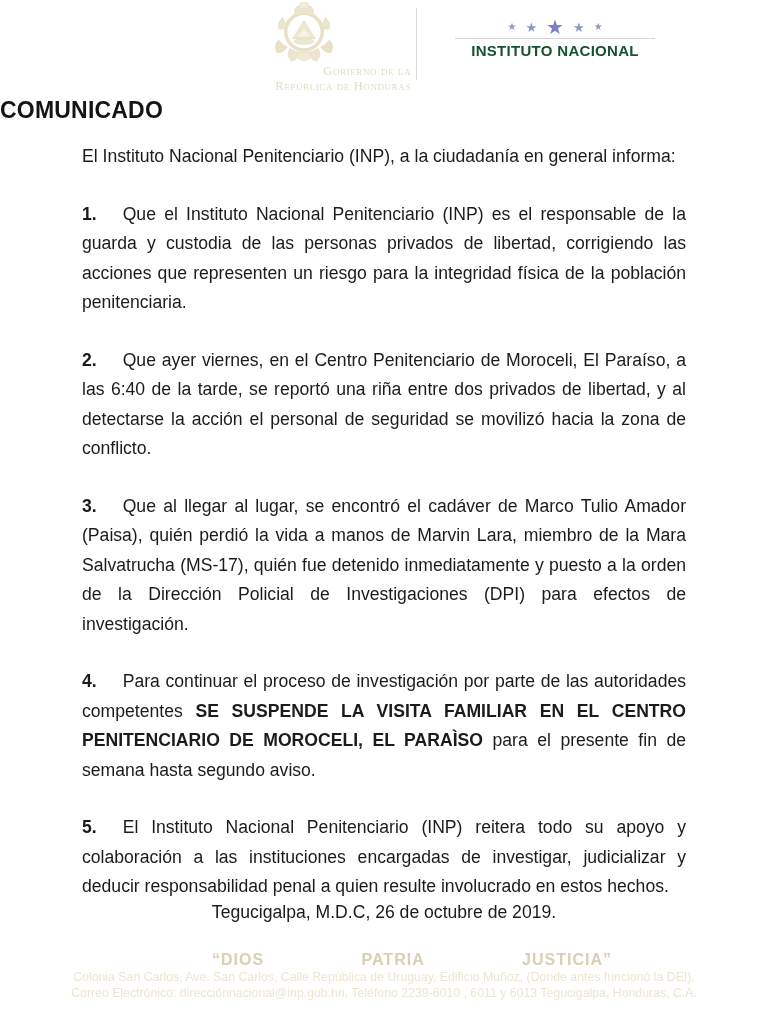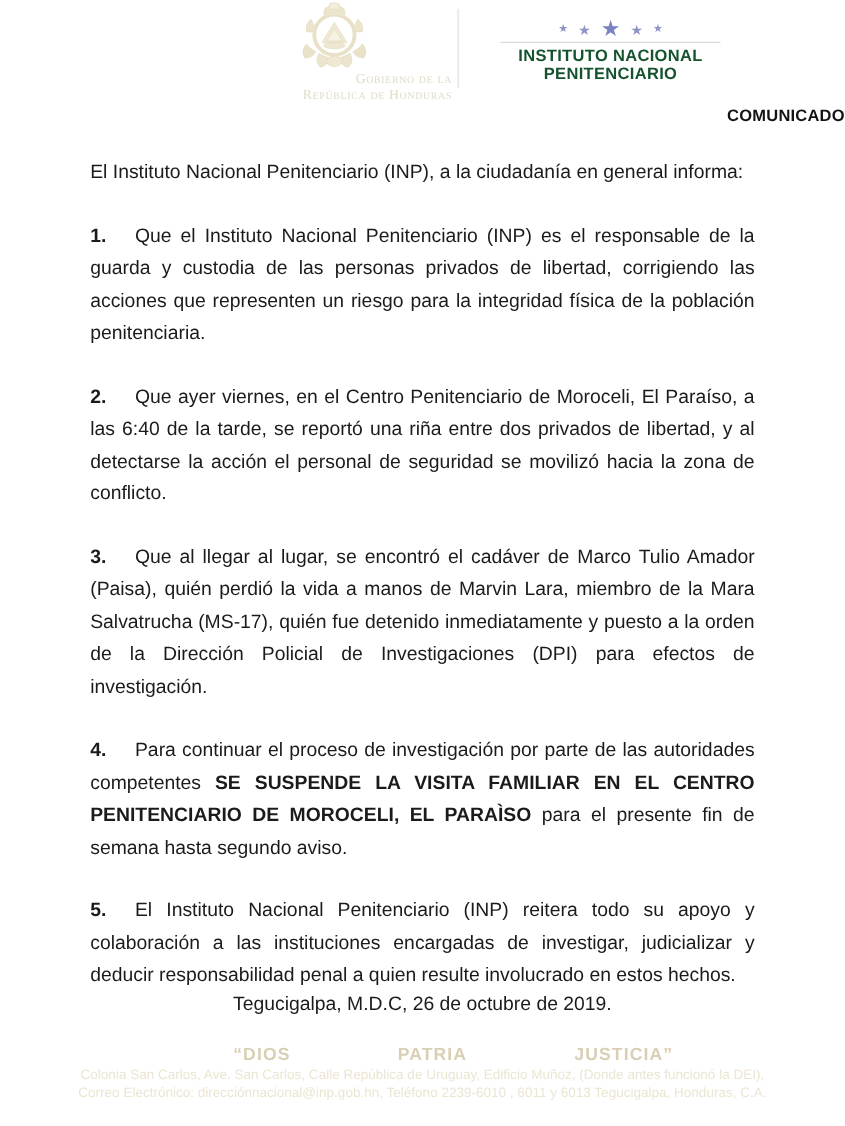--- a/index.html
+++ b/index.html
@@ -94,22 +94,22 @@
     font-size: 15px;
     font-weight: bold;
     line-height: 17px;
     letter-spacing: 0.3px;
     color: #14532d;
     white-space: nowrap;
   }
 
   
   .doc-title {
-    text-align: right;
-    font-size: 15px;
+    text-align: left;
+    font-size: 23px;
     font-weight: bold;
     letter-spacing: 0.2px;
     color: #141414;
     margin: 2px 0 0 0;
   }
 
   
   .body-block {
     position: absolute;
     left: 82px;
@@ -207,21 +207,20 @@
     <div class="logo-inp">
       <div class="stars">
         <span class="s1">★</span>
         <span class="s2">★</span>
         <span class="s3">★</span>
         <span class="s2">★</span>
         <span class="s1">★</span>
       </div>
       <div class="inp-rule"></div>
       <div class="inp-text">INSTITUTO NACIONAL</div>
-      <div class="inp-text">PENITENCIARIO</div>
     </div>
   </div>
 
   <div class="doc-title">COMUNICADO</div>
 
   <div class="body-block">
 
     <p class="para">El Instituto Nacional Penitenciario (INP), a la ciudadanía en general informa:</p>
 
     <p class="para"><span class="num">1.</span><span class="gap"></span><span>Que el Instituto Nacional Penitenciario (INP) es el responsable de la guarda y custodia de las personas privados de libertad, corrigiendo las acciones que representen un riesgo para la integridad física de la población penitenciaria.</span></p>

